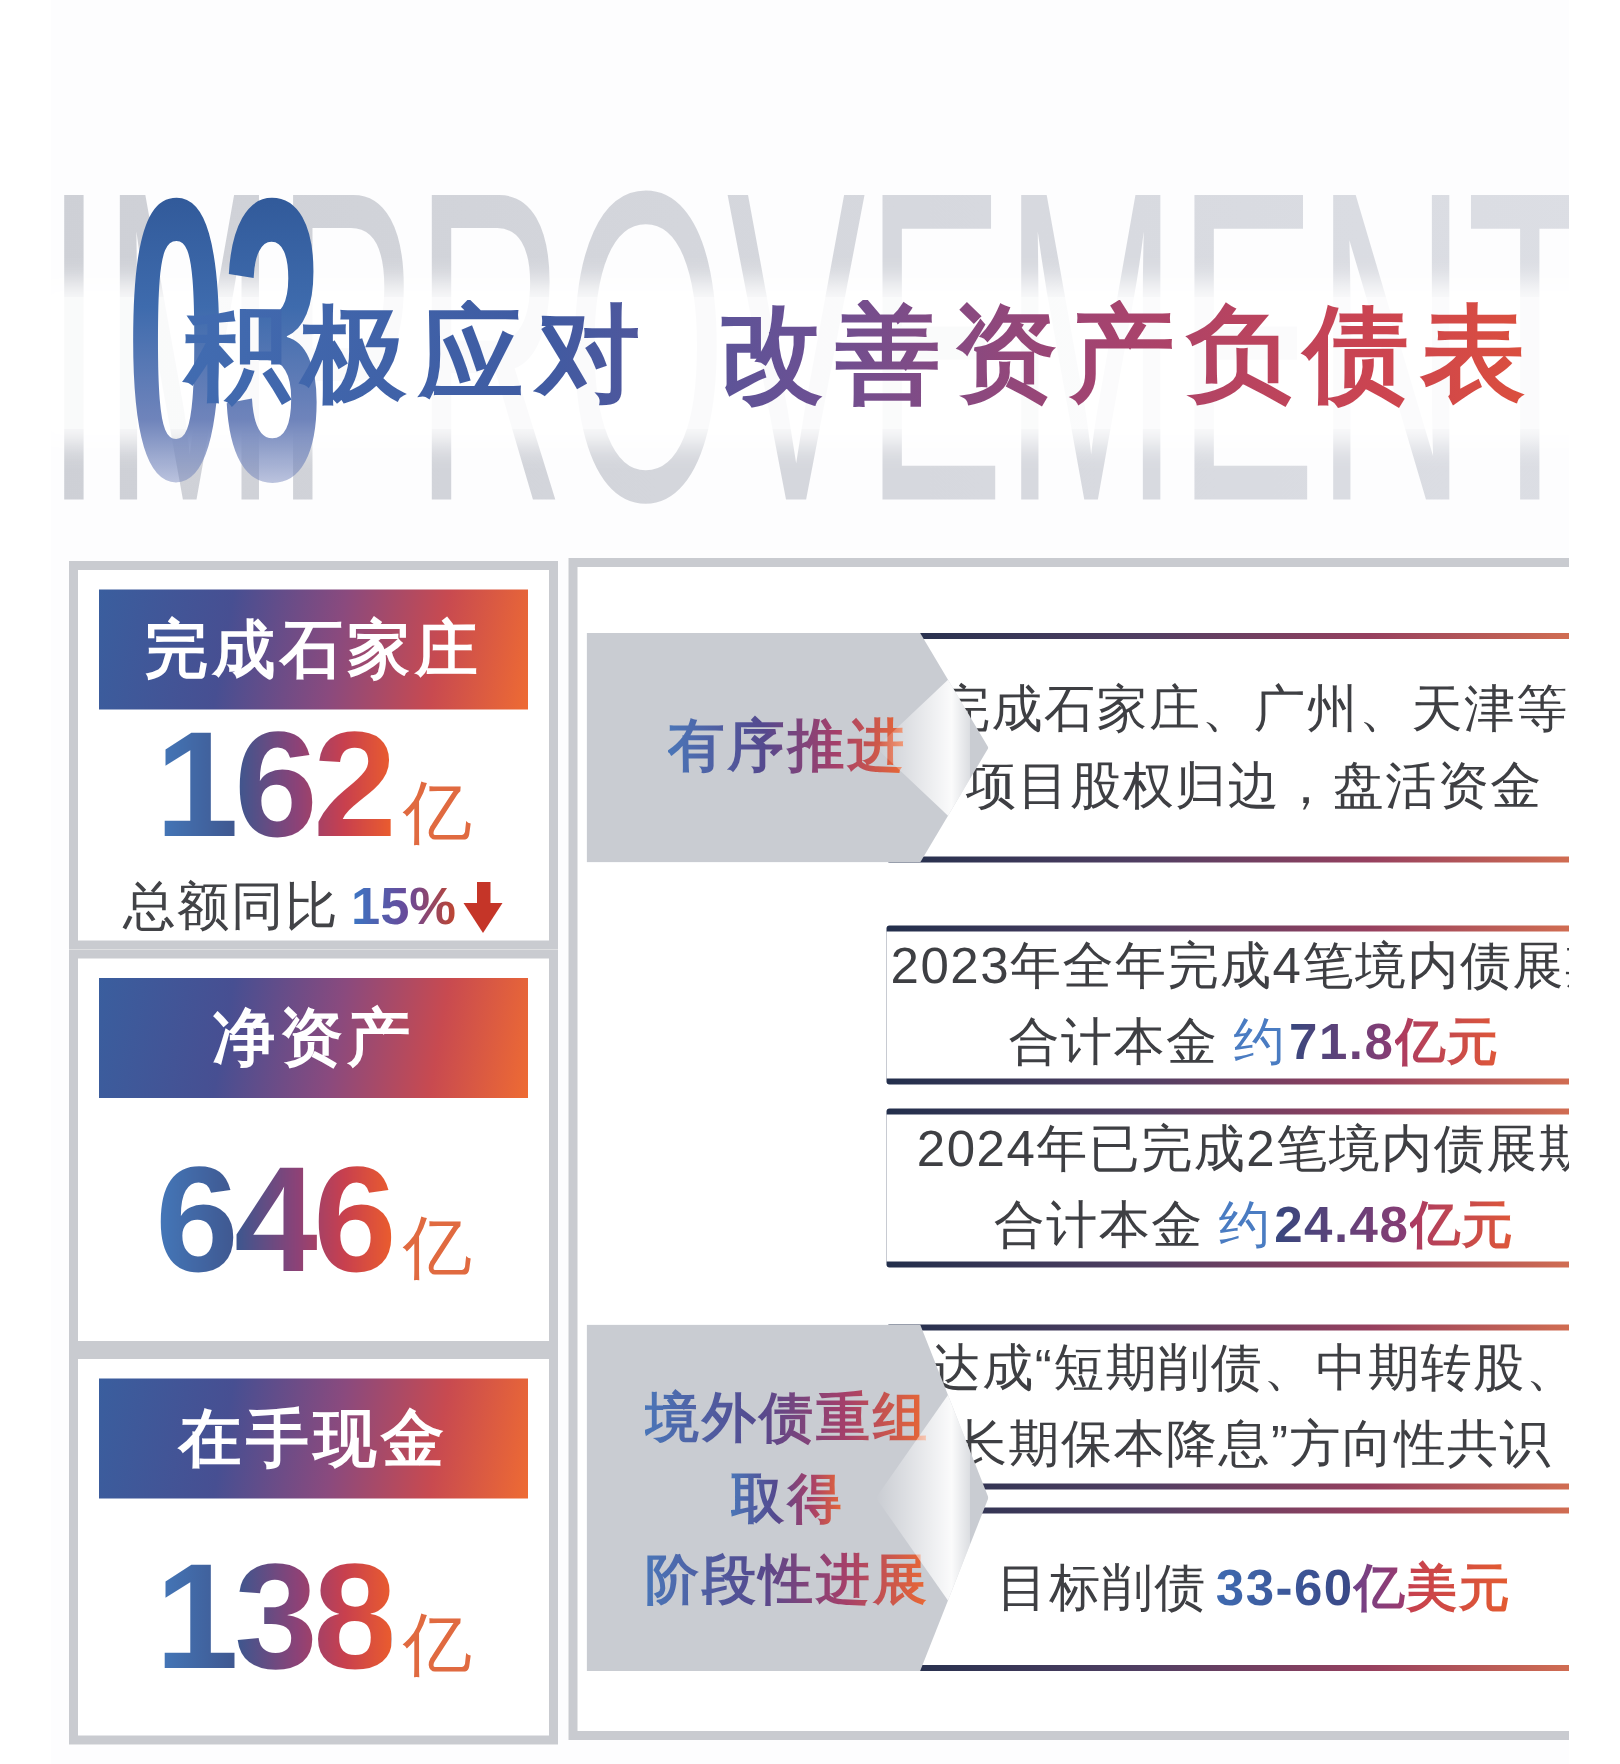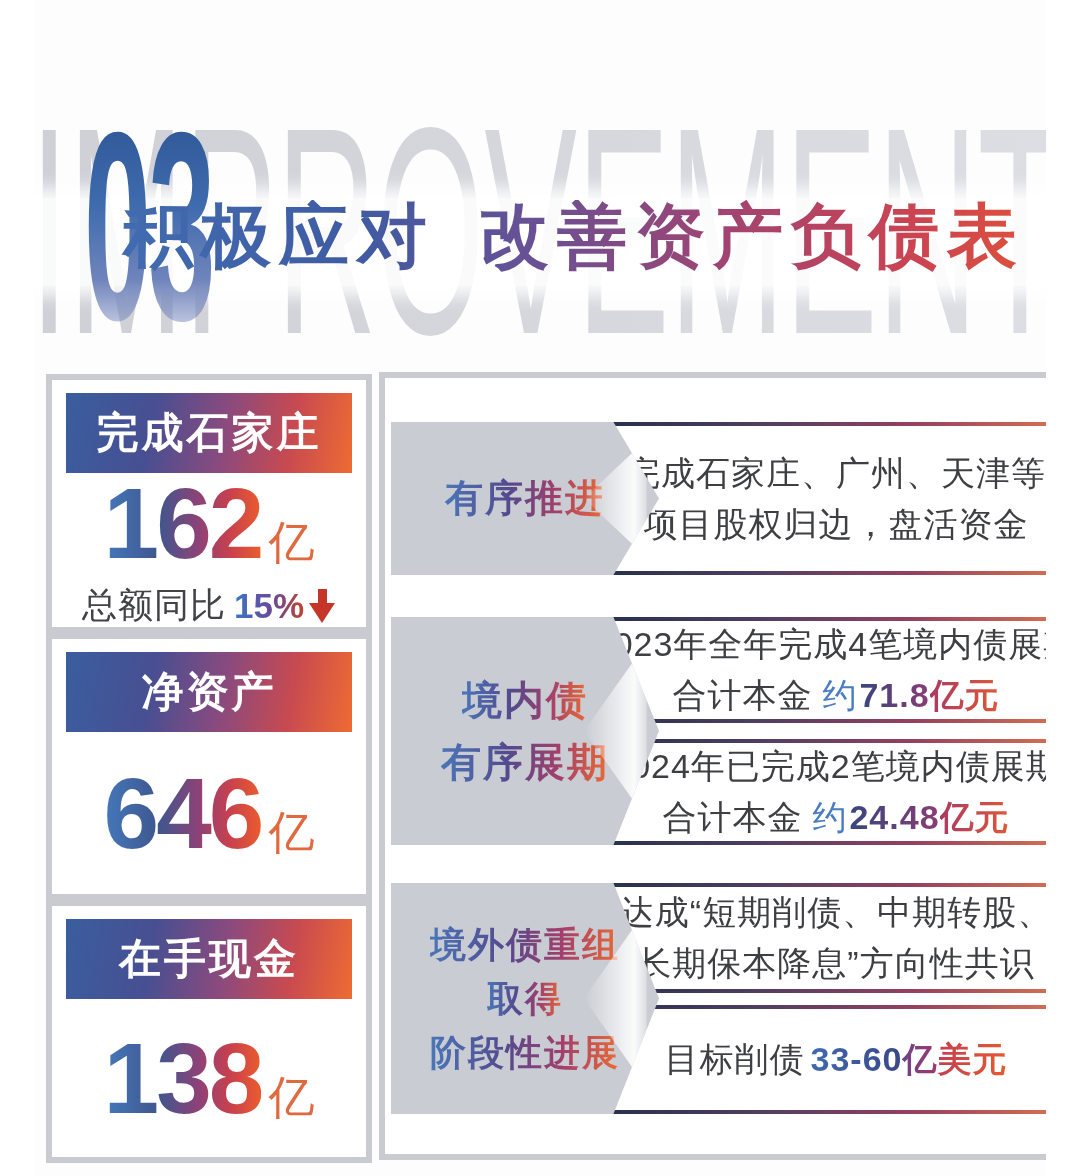--- a/index.html
+++ b/index.html
@@ -225,24 +225,20 @@
             <div>2024年已完成2笔境内债展期</div>
             <div class="inline-row">
               <span>合计本金</span>
               <span class="approx">约</span>
               <span class="amt">24.48</span>
               <span class="amt-unit">亿元</span>
             </div>
           </div>
         </div>
       </div>
-      <div class="arrow">
-        <span class="arrow-line">境内债</span>
-        <span class="arrow-line">有序展期</span>
-      </div>
     </div>
 
     <div class="prow prow3">
       <div class="boxes">
         <div class="gbox gbox1">
           <div class="gbox-inner">
             <div>达成“短期削债、中期转股、</div>
             <div>长期保本降息”方向性共识</div>
           </div>
         </div>

